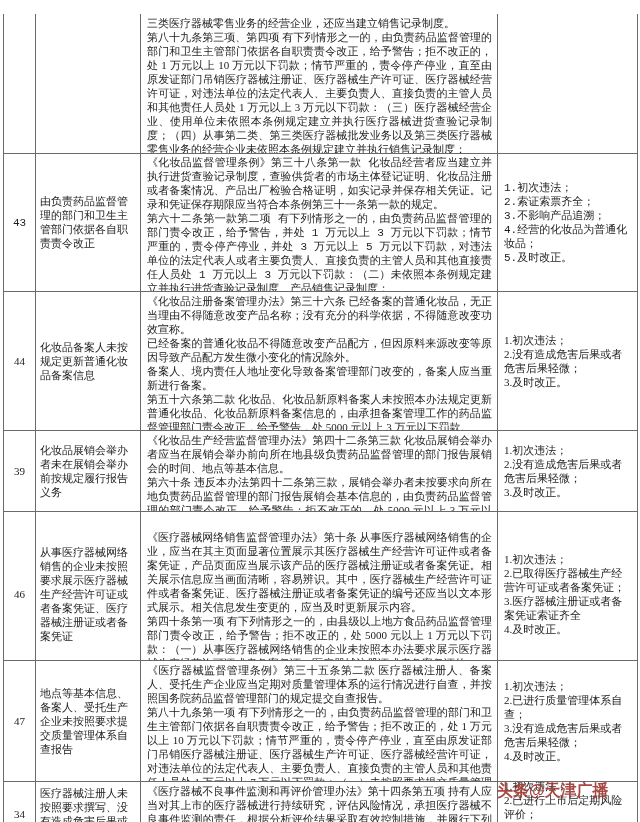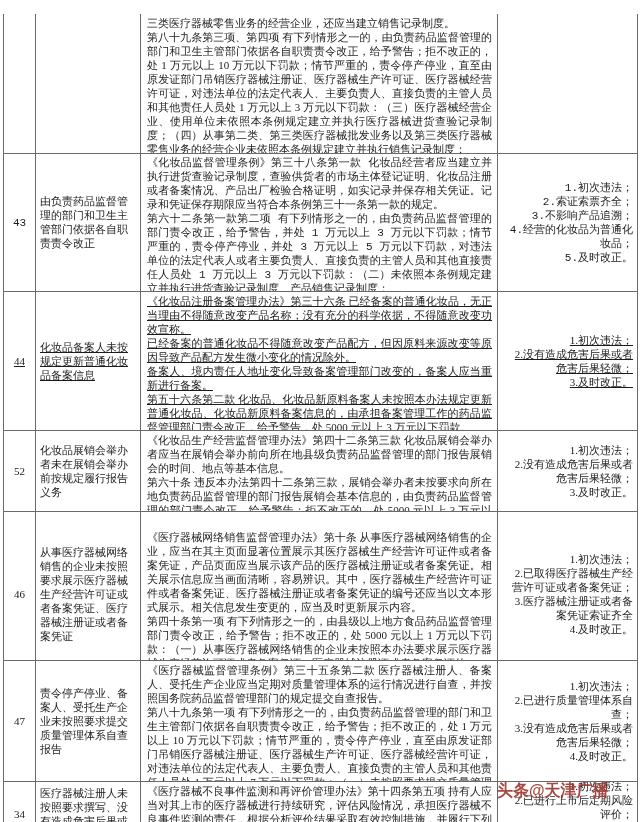--- a/index.html
+++ b/index.html
@@ -28,26 +28,26 @@
     display:flex;align-items:center;justify-content:center;
     text-align:center;padding:2px 1px;
   }
   td.violation-cell .cell{
     display:flex;align-items:center;text-align:left;padding:2px 4px;
   }
   td.legal-cell .cell{
     text-align:justify;padding:2px 5px 2px 6px;
   }
   td.cond-cell .cell{
-    display:flex;align-items:center;text-align:right;padding:2px 4px 2px 6px;
+    display:flex;align-items:center;text-align:left;padding:2px 4px 2px 6px;
   }
   
   .h0 .cell{height:139px;}
   .h1 .cell{height:137px;font-family:Liberation Mono, monospace;}
-  .h2 .cell{height:138px;text-decoration:underline;}
+  .h2 .cell{height:138px;}
   .h3 .cell{height:80px;}
   .h4 .cell{height:132px;margin-top:16px;}
   .h5 .cell{height:120px;}
   .h6 .cell{height:64px;}
   .watermark{
     position:absolute;left:497px;top:781px;width:143px;
     font-family:"Liberation Sans","DejaVu Sans",sans-serif;
     font-weight:bold;font-size:16px;letter-spacing:0px;
     color:#9e3a33;opacity:.92;white-space:nowrap;
     transform:scaleY(1.05);
@@ -113,21 +113,21 @@
 第五十六条第二款 化妆品、化妆品新原料备案人未按照本办法规定更新普通化妆品、化妆品新原料备案信息的，由承担备案管理工作的药品监督管理部门责令改正，给予警告，处 5000 元以上 3 万元以下罚款。</div>
           </td>
         <td class="cond-cell">
             <div class="cell">1.初次违法；
 2.没有造成危害后果或者危害后果轻微；
 3.及时改正。</div>
           </td>
       </tr>
       <tr class="h3">
         <td class="no-cell">
-            <div class="cell">52</div>
+            <div class="cell">39</div>
           </td>
         <td class="violation-cell">
             <div class="cell">化妆品展销会举办者未在展销会举办前按规定履行报告义务</div>
           </td>
         <td class="legal-cell">
             <div class="cell">《化妆品生产经营监督管理办法》第四十二条第三款 化妆品展销会举办者应当在展销会举办前向所在地县级负责药品监督管理的部门报告展销会的时间、地点等基本信息。
 第六十条 违反本办法第四十二条第三款，展销会举办者未按要求向所在地负责药品监督管理的部门报告展销会基本信息的，由负责药品监督管理的部门责令改正，给予警告；拒不改正的，处 5000 元以上 3 万元以下罚款。</div>
           </td>
         <td class="cond-cell">
             <div class="cell">1.初次违法；
@@ -151,21 +151,21 @@
 2.已取得医疗器械生产经营许可证或者备案凭证；
 3.医疗器械注册证或者备案凭证索证齐全
 4.及时改正。</div>
           </td>
       </tr>
       <tr class="h5">
         <td class="no-cell">
             <div class="cell">47</div>
           </td>
         <td class="violation-cell">
-            <div class="cell">责令停产停业、备案人、受托生产企业未按照要求提交质量管理体系自查报告</div>
+            <div class="cell">地点等基本信息、备案人、受托生产企业未按照要求提交质量管理体系自查报告</div>
           </td>
         <td class="legal-cell">
             <div class="cell">《医疗器械监督管理条例》第三十五条第二款 医疗器械注册人、备案人、受托生产企业应当定期对质量管理体系的运行情况进行自查，并按照国务院药品监督管理部门的规定提交自查报告。
 第八十九条第一项 有下列情形之一的，由负责药品监督管理的部门和卫生主管部门依据各自职责责令改正，给予警告；拒不改正的，处 1 万元以上 10 万元以下罚款；情节严重的，责令停产停业，直至由原发证部门吊销医疗器械注册证、医疗器械生产许可证、医疗器械经营许可证，对违法单位的法定代表人、主要负责人、直接负责的主管人员和其他责任人员处 1 万元以上 7 万元以下罚款：（一）未按照要求提交质量管理体系自查报告；</div>
           </td>
         <td class="cond-cell">
             <div class="cell">1.初次违法；
 2.已进行质量管理体系自查；
 3.没有造成危害后果或者危害后果轻微；
 4.及时改正。</div>

